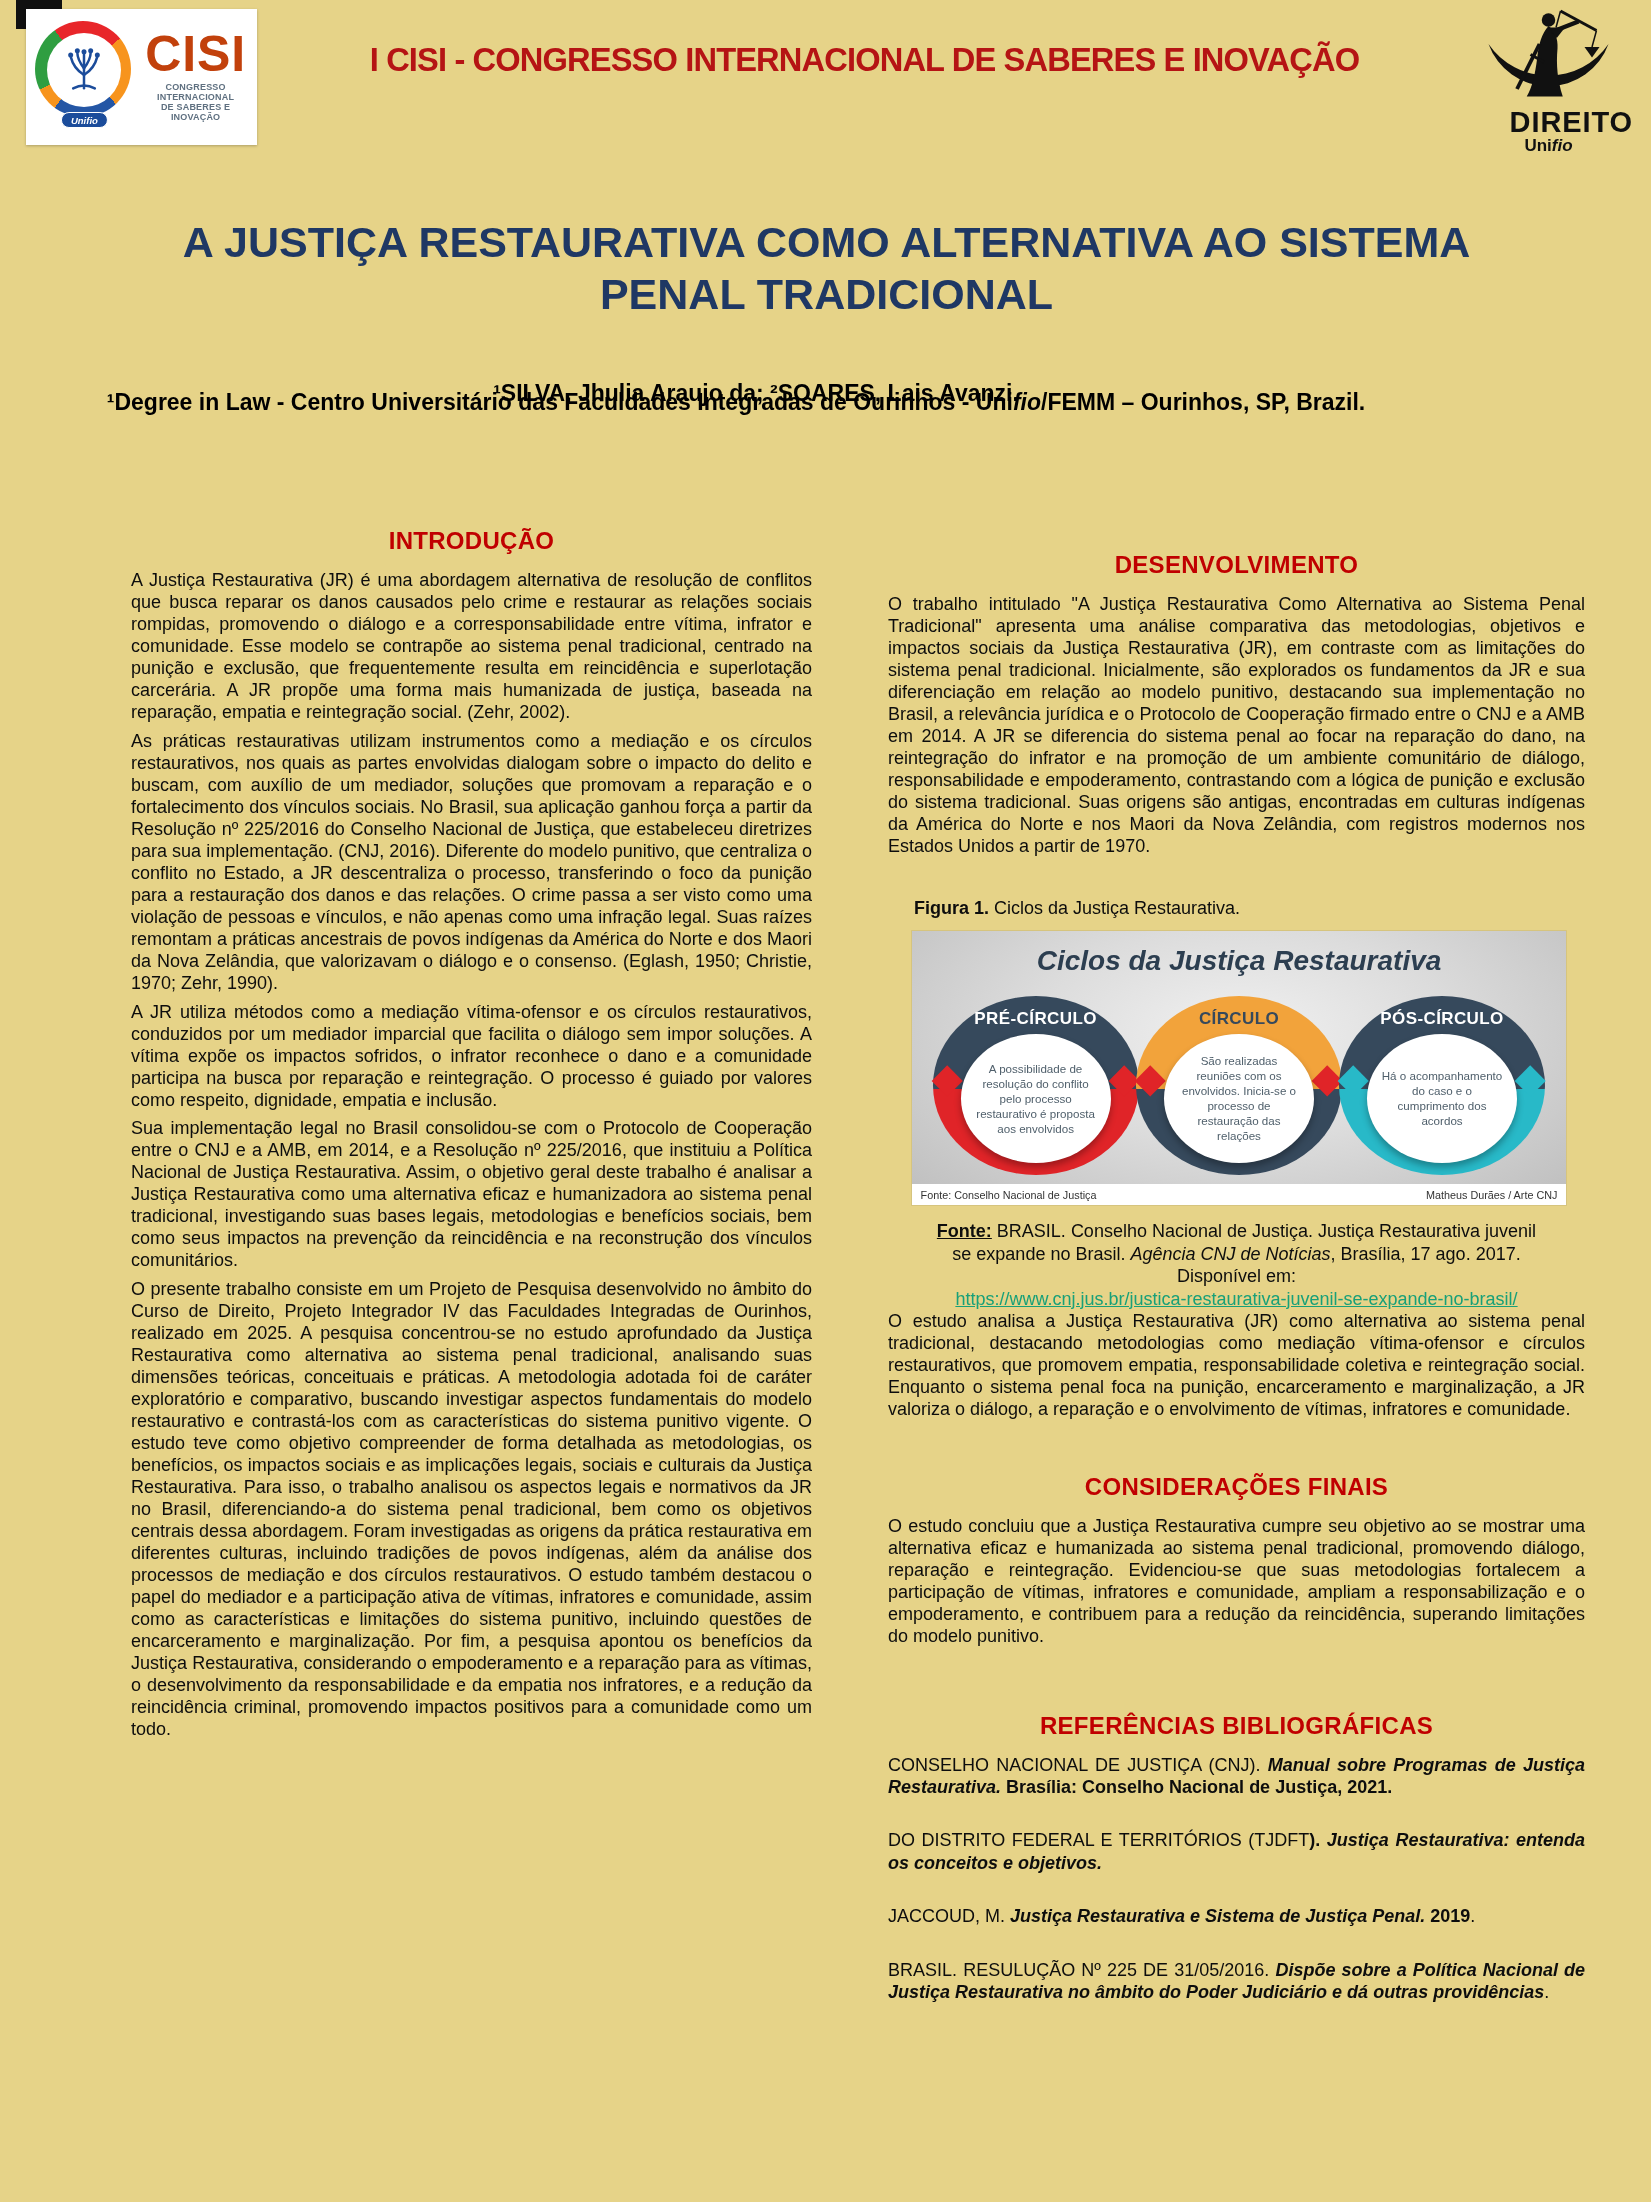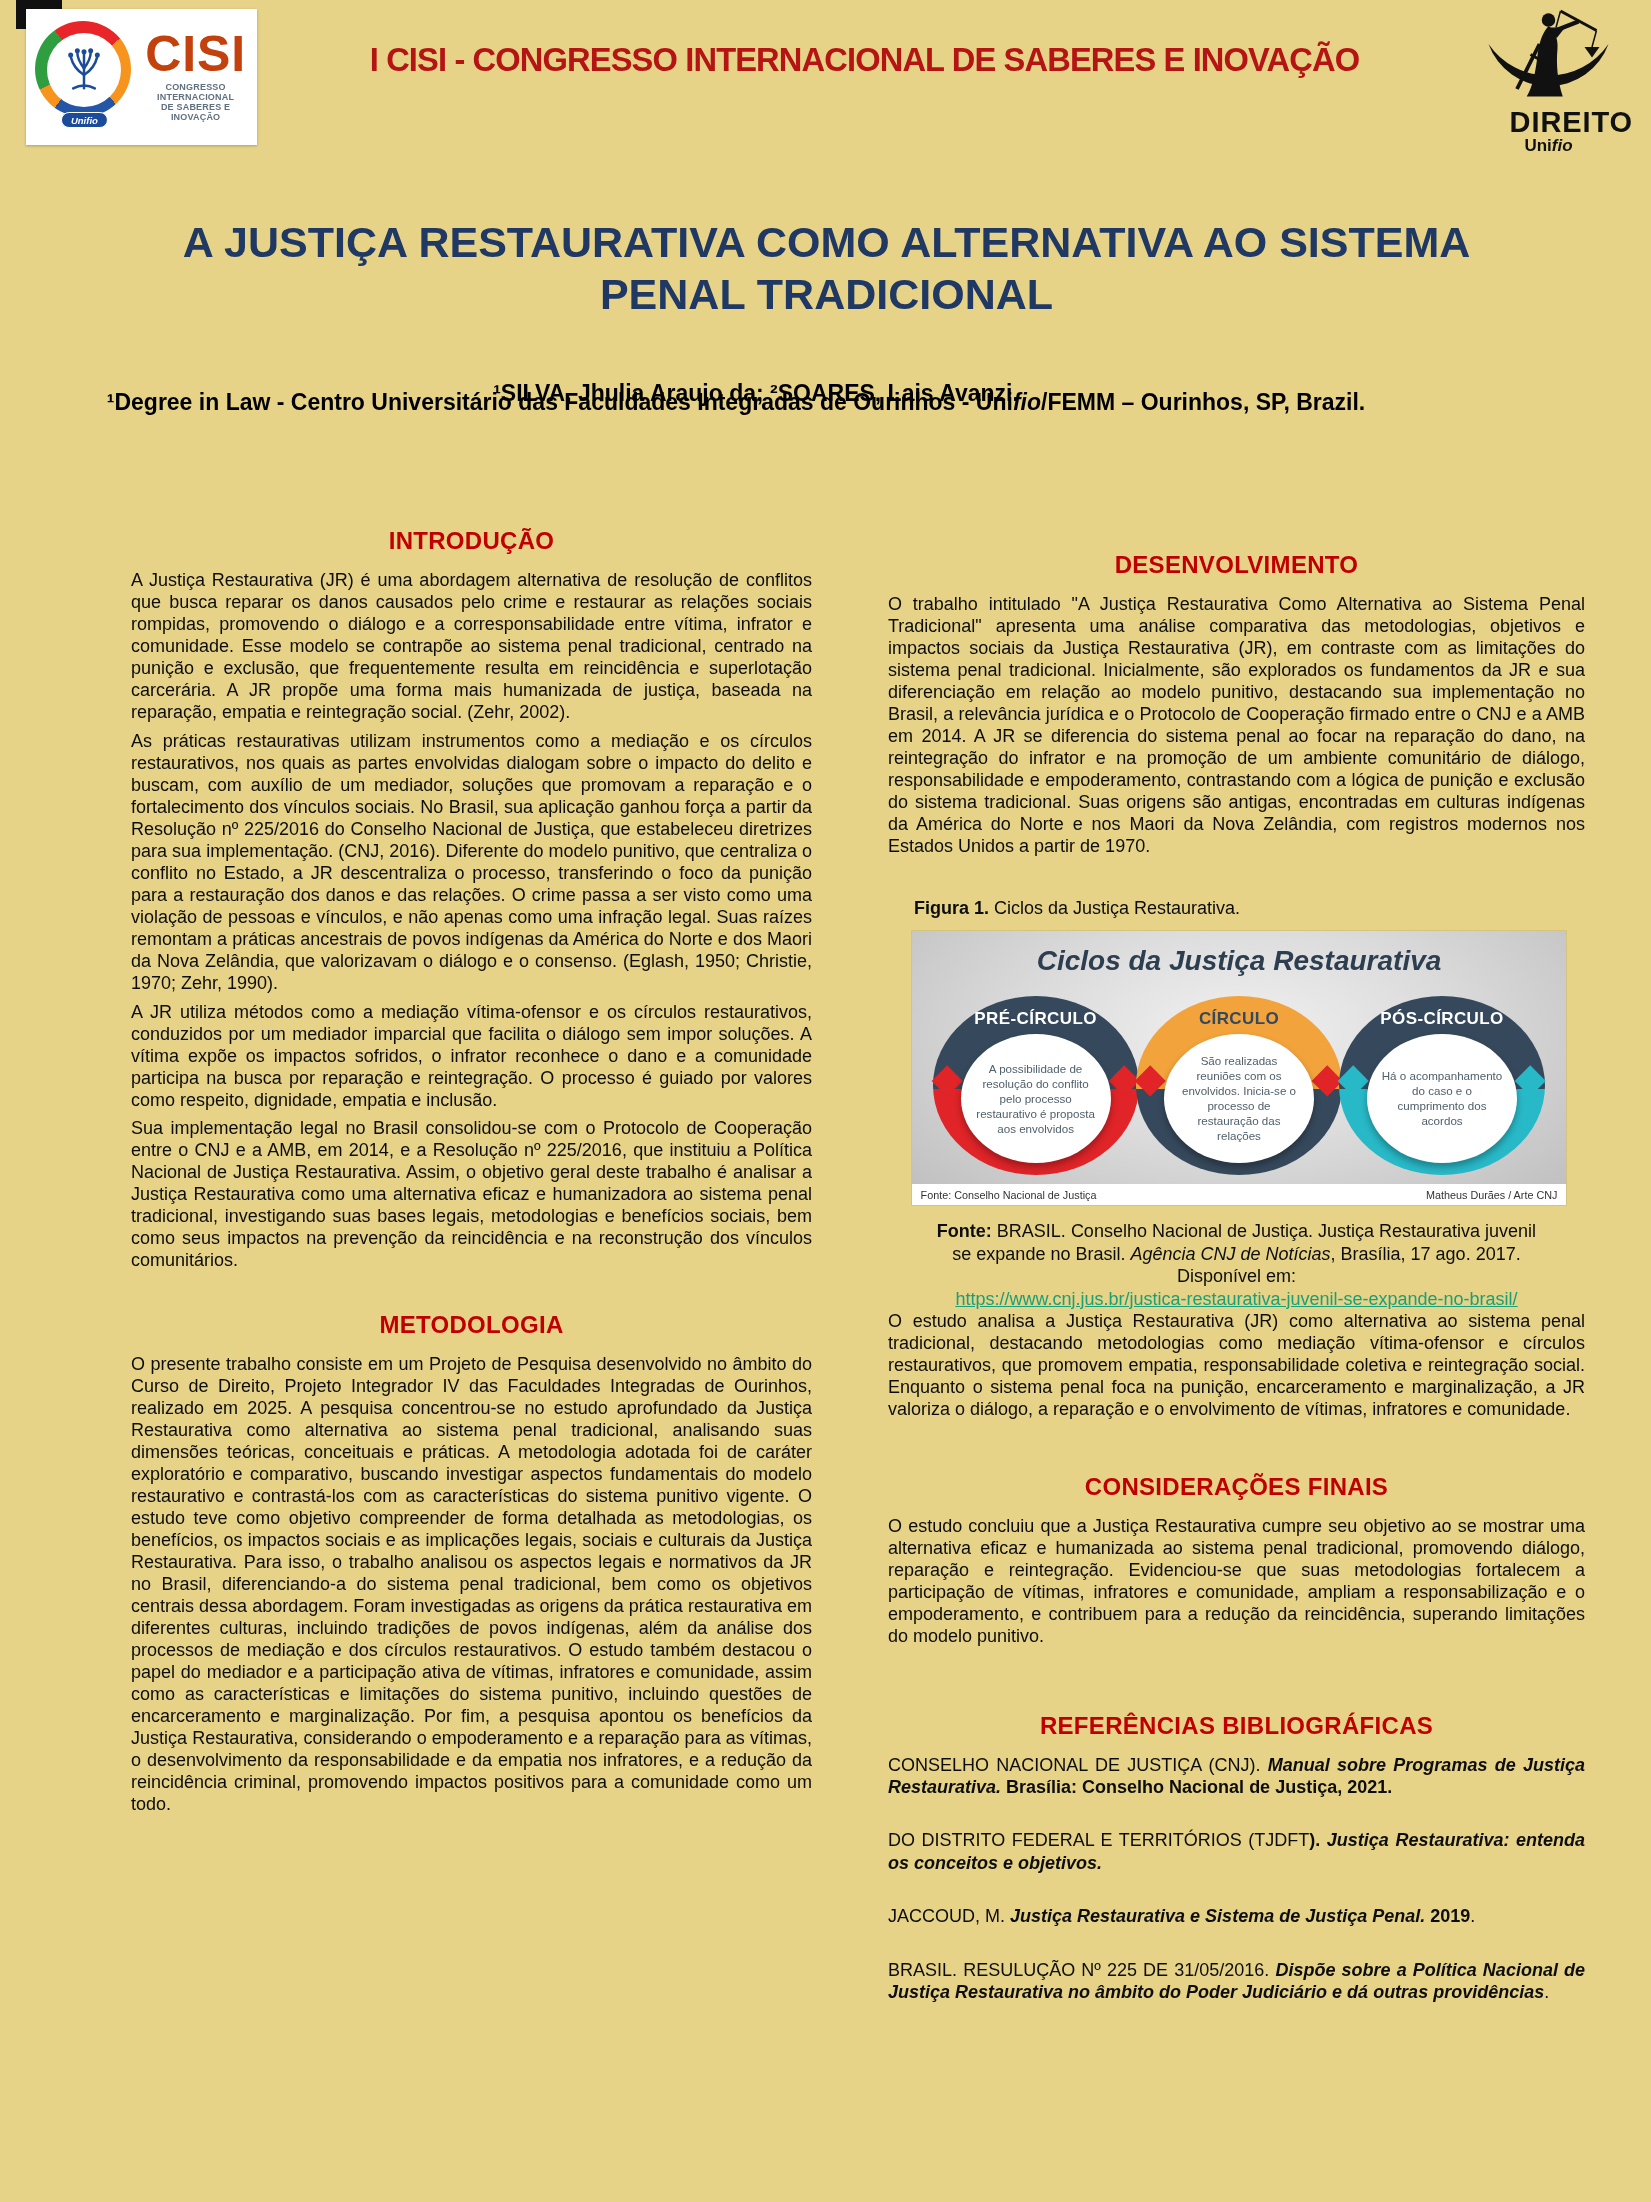--- a/index.html
+++ b/index.html
@@ -63,21 +63,21 @@
   .ring2 .ring-label{color:#36495c;}
   .ring-inner{position:absolute;left:28px;top:38px;width:150px;height:129px;background:#fff;border-radius:50%;
     display:flex;align-items:center;justify-content:center;text-align:center;
     padding:0 13.8px;box-sizing:border-box;box-shadow:0 4.3px 7.7px rgba(0,0,0,.3);
     font-size:11.6px;line-height:1.3;color:#4f5f6b;}
   .fig-bar{position:absolute;bottom:0;left:0;width:100%;height:20.6px;background:#fff;
     display:flex;justify-content:space-between;align-items:center;padding:0 8.6px;box-sizing:border-box;
     font-size:10.8px;color:#333;gap:32px;}
   
   .fonte{margin:15.5px auto 0 auto;width:602px;text-align:center;font-size:18px;line-height:22.4px;}
-  .fonte .b{font-weight:bold;}
+  .fonte .b{font-weight:bold;text-decoration:underline;}
   .fonte-link{color:#18a078;text-decoration:underline;cursor:pointer;}
   .after-fig{margin-top:29px;}
   .ref{font-size:18px;line-height:22.4px;text-align:justify;margin:0 0 31px 0;}
   .bi{font-weight:bold;font-style:italic;}
   .b{font-weight:bold;}
 </style>
 </head>
 <body>
 
 <div class="corner-mark"></div>
@@ -140,21 +140,20 @@
 <div class="authors">¹SILVA, Jhulia Araujo da; ²SOARES, Lais Avanzi.</div>
 <div class="affiliation"><span>¹Degree in Law - Centro Universitário das Faculdades Integradas de Ourinhos - Uni</span><span class="it">fio</span><span>/FEMM – Ourinhos, SP, Brazil.</span></div>
 
 <div class="col-left">
   <div class="section-heading">INTRODUÇÃO</div>
   <p class="body">A Justiça Restaurativa (JR) é uma abordagem alternativa de resolução de conflitos que busca reparar os danos causados pelo crime e restaurar as relações sociais rompidas, promovendo o diálogo e a corresponsabilidade entre vítima, infrator e comunidade. Esse modelo se contrapõe ao sistema penal tradicional, centrado na punição e exclusão, que frequentemente resulta em reincidência e superlotação carcerária. A JR propõe uma forma mais humanizada de justiça, baseada na reparação, empatia e reintegração social. (Zehr, 2002).</p>
   <p class="body">As práticas restaurativas utilizam instrumentos como a mediação e os círculos restaurativos, nos quais as partes envolvidas dialogam sobre o impacto do delito e buscam, com auxílio de um mediador, soluções que promovam a reparação e o fortalecimento dos vínculos sociais. No Brasil, sua aplicação ganhou força a partir da Resolução nº 225/2016 do Conselho Nacional de Justiça, que estabeleceu diretrizes para sua implementação. (CNJ, 2016). Diferente do modelo punitivo, que centraliza o conflito no Estado, a JR descentraliza o processo, transferindo o foco da punição para a restauração dos danos e das relações. O crime passa a ser visto como uma violação de pessoas e vínculos, e não apenas como uma infração legal. Suas raízes remontam a práticas ancestrais de povos indígenas da América do Norte e dos Maori da Nova Zelândia, que valorizavam o diálogo e o consenso. (Eglash, 1950; Christie, 1970; Zehr, 1990).</p>
   <p class="body">A JR utiliza métodos como a mediação vítima-ofensor e os círculos restaurativos, conduzidos por um mediador imparcial que facilita o diálogo sem impor soluções. A vítima expõe os impactos sofridos, o infrator reconhece o dano e a comunidade participa na busca por reparação e reintegração. O processo é guiado por valores como respeito, dignidade, empatia e inclusão.</p>
   <p class="body">Sua implementação legal no Brasil consolidou-se com o Protocolo de Cooperação entre o CNJ e a AMB, em 2014, e a Resolução nº 225/2016, que instituiu a Política Nacional de Justiça Restaurativa. Assim, o objetivo geral deste trabalho é analisar a Justiça Restaurativa como uma alternativa eficaz e humanizadora ao sistema penal tradicional, investigando suas bases legais, metodologias e benefícios sociais, bem como seus impactos na prevenção da reincidência e na reconstrução dos vínculos comunitários.</p>
 
-  <div class="section-heading mt-met">METODOLOGIA</div>
   <p class="body">O presente trabalho consiste em um Projeto de Pesquisa desenvolvido no âmbito do Curso de Direito, Projeto Integrador IV das Faculdades Integradas de Ourinhos, realizado em 2025. A pesquisa concentrou-se no estudo aprofundado da Justiça Restaurativa como alternativa ao sistema penal tradicional, analisando suas dimensões teóricas, conceituais e práticas. A metodologia adotada foi de caráter exploratório e comparativo, buscando investigar aspectos fundamentais do modelo restaurativo e contrastá-los com as características do sistema punitivo vigente. O estudo teve como objetivo compreender de forma detalhada as metodologias, os benefícios, os impactos sociais e as implicações legais, sociais e culturais da Justiça Restaurativa. Para isso, o trabalho analisou os aspectos legais e normativos da JR no Brasil, diferenciando-a do sistema penal tradicional, bem como os objetivos centrais dessa abordagem. Foram investigadas as origens da prática restaurativa em diferentes culturas, incluindo tradições de povos indígenas, além da análise dos processos de mediação e dos círculos restaurativos. O estudo também destacou o papel do mediador e a participação ativa de vítimas, infratores e comunidade, assim como as características e limitações do sistema punitivo, incluindo questões de encarceramento e marginalização. Por fim, a pesquisa apontou os benefícios da Justiça Restaurativa, considerando o empoderamento e a reparação para as vítimas, o desenvolvimento da responsabilidade e da empatia nos infratores, e a redução da reincidência criminal, promovendo impactos positivos para a comunidade como um todo.</p>
 </div>
 
 <div class="col-right">
   <div class="section-heading">DESENVOLVIMENTO</div>
   <p class="body">O trabalho intitulado "A Justiça Restaurativa Como Alternativa ao Sistema Penal Tradicional" apresenta uma análise comparativa das metodologias, objetivos e impactos sociais da Justiça Restaurativa (JR), em contraste com as limitações do sistema penal tradicional. Inicialmente, são explorados os fundamentos da JR e sua diferenciação em relação ao modelo punitivo, destacando sua implementação no Brasil, a relevância jurídica e o Protocolo de Cooperação firmado entre o CNJ e a AMB em 2014. A JR se diferencia do sistema penal ao focar na reparação do dano, na reintegração do infrator e na promoção de um ambiente comunitário de diálogo, responsabilidade e empoderamento, contrastando com a lógica de punição e exclusão do sistema tradicional. Suas origens são antigas, encontradas em culturas indígenas da América do Norte e nos Maori da Nova Zelândia, com registros modernos nos Estados Unidos a partir de 1970.</p>
 
   <div class="fig-caption">
     <span class="b">Figura 1.</span><span> Ciclos da Justiça Restaurativa.</span>
   </div>

